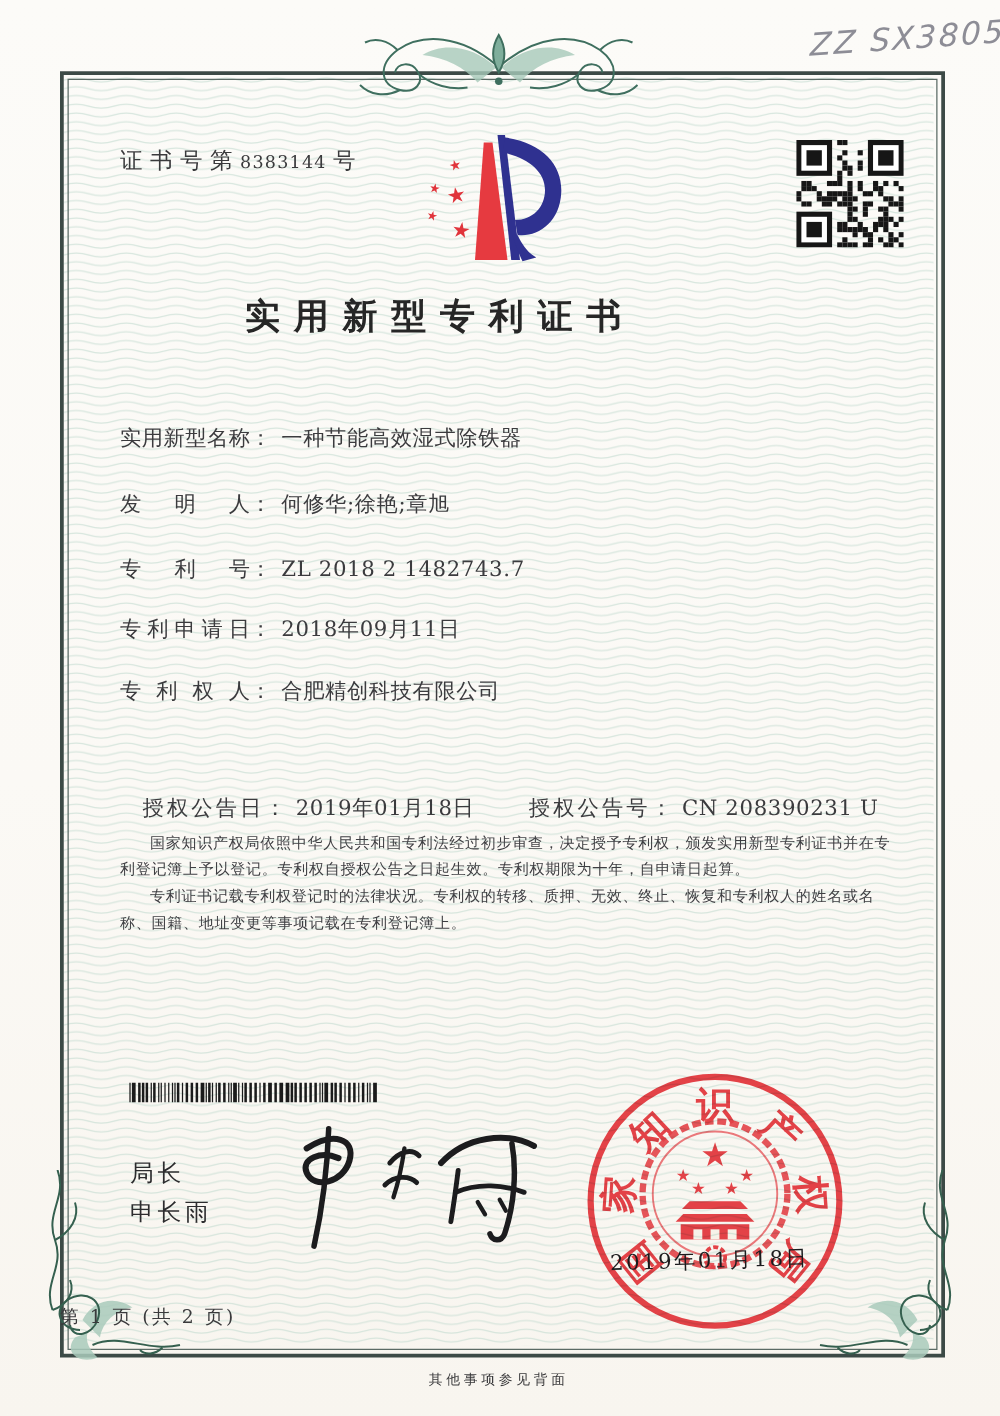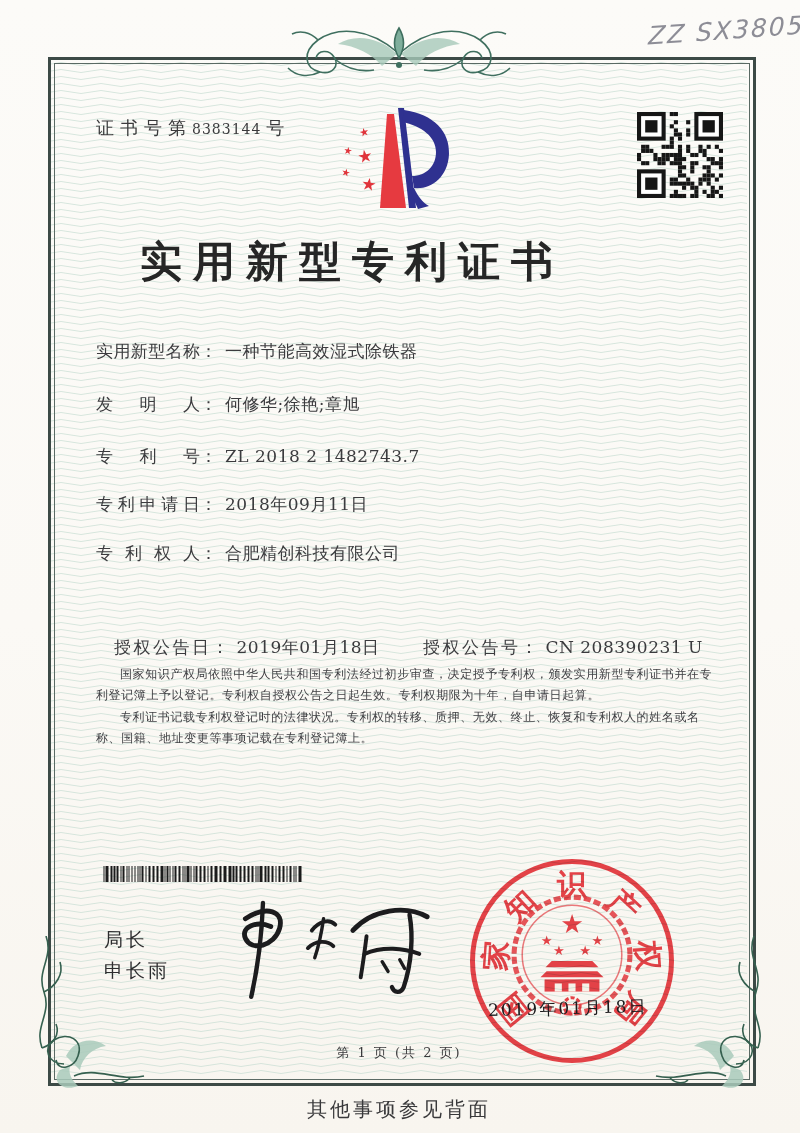--- a/index.html
+++ b/index.html
@@ -22,21 +22,21 @@
     font-family:"DejaVu Sans","Liberation Sans",sans-serif;font-style:italic;
     font-size:25px;letter-spacing:2px;color:#8d8d96;
     transform:rotate(-4deg) skewX(-6deg);white-space:nowrap;}
   .cert-no{position:absolute;left:96px;top:116px;z-index:4;font-size:18px;color:#3a3a3c;white-space:nowrap;}
   .cert-no .pre{letter-spacing:6px;}
   .cert-no .num{font-size:14px;letter-spacing:1px;}
   .cert-no .suf{margin-left:5px;}
   .logo{position:absolute;left:334px;top:106px;z-index:4;}
   .qr{position:absolute;left:637px;top:112px;z-index:4;}
   .title{position:absolute;left:48px;top:234px;width:608px;z-index:4;
-    text-align:center;font-size:42px;font-weight:700;letter-spacing:11px;color:#262626;}
+    text-align:center;font-size:28px;font-weight:700;letter-spacing:11px;color:#262626;}
   
   .frow{position:absolute;left:96px;width:625px;z-index:4;font-size:17px;color:#3b3b3e;line-height:26px;}
   .flabel{display:inline-block;width:104px;text-align:justify;text-align-last:justify;vertical-align:top;}
   .fcolon{vertical-align:top;}
   .fval{margin-left:8px;letter-spacing:.5px;vertical-align:top;display:inline-block;}
   .fval-wrap{width:476px;}
   .grant2{position:absolute;left:309px;top:0;white-space:nowrap;}
   .glabel{letter-spacing:2.5px;margin-left:18px;}
   
   .body-text{position:absolute;left:96px;top:664px;width:622px;z-index:4;
@@ -50,23 +50,23 @@
   .signature{position:absolute;left:218px;top:896px;z-index:5;}
   .seal{position:absolute;left:470px;top:859px;width:204px;height:204px;z-index:5;
     border:5px solid #e8383f;border-radius:50%;box-sizing:border-box;
     mix-blend-mode:multiply;opacity:.94;}
   .seal-char{position:absolute;left:50%;top:50%;color:#e8383f;font-weight:700;
     font-size:30px;line-height:1;}
   .emblem{position:absolute;left:50%;top:47%;transform:translate(-50%,-50%);}
   .seal-date{position:absolute;left:488px;top:997px;z-index:6;font-size:17px;
     letter-spacing:2px;color:#1b1b1d;transform:rotate(-1.5deg);white-space:nowrap;}
   .page-num{position:absolute;left:48px;top:1044px;width:702px;z-index:4;
-    text-align:center;font-size:13px;letter-spacing:2px;color:#3a3a3c;}
+    text-align:left;font-size:15px;letter-spacing:2px;color:#3a3a3c;}
   .back-note{position:absolute;left:48px;top:1096px;width:702px;z-index:4;
-    text-align:center;font-size:20px;letter-spacing:3px;color:#38383a;}
+    text-align:center;font-size:11px;letter-spacing:3px;color:#38383a;}
 </style>
 </head>
 <body>
 
 <div class="page">
 
   <svg class="guilloche" width="696" height="1017">
     <defs>
       <pattern id="wave" width="80" height="7" patternUnits="userSpaceOnUse">
         <path d="M0,4 Q10,1 20,4 T40,4 T60,4 T80,4" fill="none" stroke="#c3dbd0" stroke-width="1"></path>

